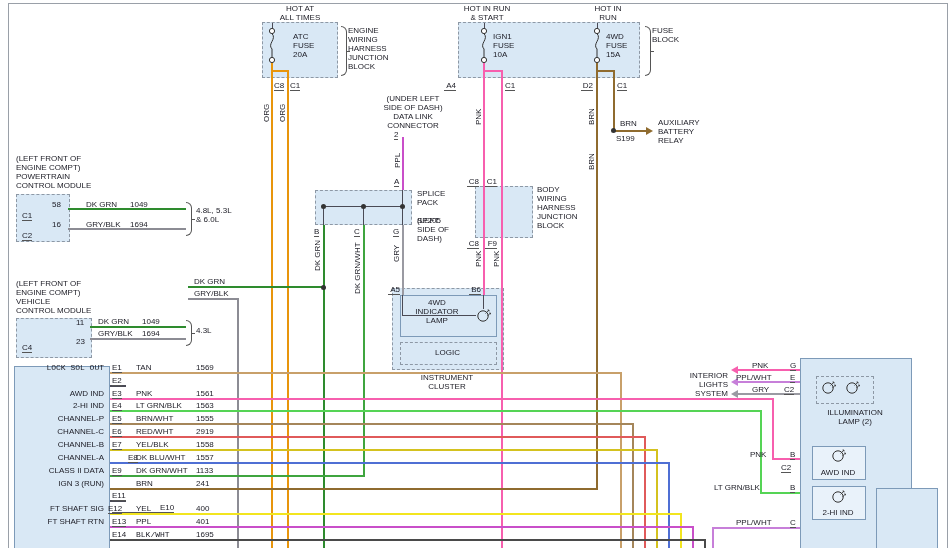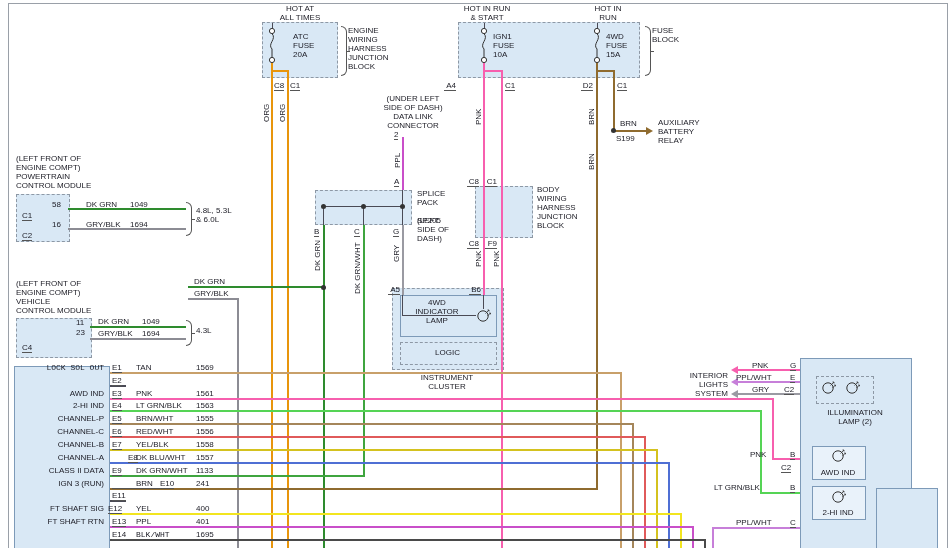--- a/index.html
+++ b/index.html
@@ -281,21 +281,21 @@
     <div class="t" style="left:196px;top:206px">4.8L, 5.3L</div>
     <div class="t" style="left:196px;top:215px">&amp; 6.0L</div>
 
     <div class="t" style="left:16px;top:279px">(LEFT FRONT OF</div>
     <div class="t" style="left:16px;top:288px">ENGINE COMPT)</div>
     <div class="t" style="left:16px;top:297px">VEHICLE</div>
     <div class="t" style="left:16px;top:306px">CONTROL MODULE</div>
     <div class="t" style="left:76px;top:318px">11</div>
     <div class="t" style="left:98px;top:317px">DK GRN</div>
     <div class="t" style="left:142px;top:317px">1049</div>
-    <div class="t" style="left:76px;top:328px">23</div>
+    <div class="t" style="left:76px;top:337px">23</div>
     <div class="t" style="left:98px;top:329px">GRY/BLK</div>
     <div class="t" style="left:142px;top:329px">1694</div>
     <div class="t term" style="left:22px;top:343px">C4</div>
     <div class="t" style="left:196px;top:326px">4.3L</div>
 
     <div class="t" style="left:194px;top:277px">DK GRN</div>
     <div class="t" style="left:194px;top:289px">GRY/BLK</div>
 
     <div class="t tr" style="left:678px;top:371px;width:50px">INTERIOR</div>
     <div class="t tr" style="left:678px;top:380px;width:50px">LIGHTS</div>
@@ -333,35 +333,35 @@
       <div class="t term" style="left: 112px; top: 401px;">E4</div>
       <div class="t" style="left: 136px; top: 401px;">LT GRN/BLK</div>
       <div class="t" style="left: 196px; top: 401px;">1563</div>
       <div class="t tr" style="left: 16px; top: 414px; width: 88px;">CHANNEL-P</div>
       <div class="t term" style="left: 112px; top: 414px;">E5</div>
       <div class="t" style="left: 136px; top: 414px;">BRN/WHT</div>
       <div class="t" style="left: 196px; top: 414px;">1555</div>
       <div class="t tr" style="left: 16px; top: 427px; width: 88px;">CHANNEL-C</div>
       <div class="t term" style="left: 112px; top: 427px;">E6</div>
       <div class="t" style="left: 136px; top: 427px;">RED/WHT</div>
-      <div class="t" style="left: 196px; top: 427px;">1556</div>
+      <div class="t" style="left: 196px; top: 427px;">2919</div>
       <div class="t tr" style="left: 16px; top: 440px; width: 88px;">CHANNEL-B</div>
       <div class="t term" style="left: 112px; top: 440px;">E7</div>
       <div class="t" style="left: 136px; top: 440px;">YEL/BLK</div>
       <div class="t" style="left: 196px; top: 440px;">1558</div>
       <div class="t tr" style="left: 16px; top: 453px; width: 88px;">CHANNEL-A</div>
       <div class="t term" style="left: 128px; top: 453px;">E8</div>
       <div class="t" style="left: 136px; top: 453px;">DK BLU/WHT</div>
       <div class="t" style="left: 196px; top: 453px;">1557</div>
       <div class="t tr" style="left: 16px; top: 466px; width: 88px;">CLASS II DATA</div>
       <div class="t term" style="left: 112px; top: 466px;">E9</div>
       <div class="t" style="left: 136px; top: 466px;">DK GRN/WHT</div>
       <div class="t" style="left: 196px; top: 466px;">1133</div>
       <div class="t tr" style="left: 16px; top: 479px; width: 88px;">IGN 3 (RUN)</div>
-      <div class="t term" style="left: 112px; top: 479px; padding-left: 48px;">E10</div>
+      <div class="t term" style="left: 112px; top: 503px; padding-left: 48px;">E10</div>
       <div class="t" style="left: 136px; top: 479px;">BRN</div>
       <div class="t" style="left: 196px; top: 479px;">241</div>
       <div class="t term" style="left: 112px; top: 491px;">E11</div>
       <div class="t tr" style="left: 16px; top: 504px; width: 88px;">FT SHAFT SIG</div>
       <div class="t term" style="left: 108px; top: 504px;">E12</div>
       <div class="t" style="left: 136px; top: 504px;">YEL</div>
       <div class="t" style="left: 196px; top: 504px;">400</div>
       <div class="t tr" style="left: 16px; top: 517px; width: 88px;">FT SHAFT RTN</div>
       <div class="t term" style="left: 112px; top: 517px;">E13</div>
       <div class="t" style="left: 136px; top: 517px;">PPL</div>

